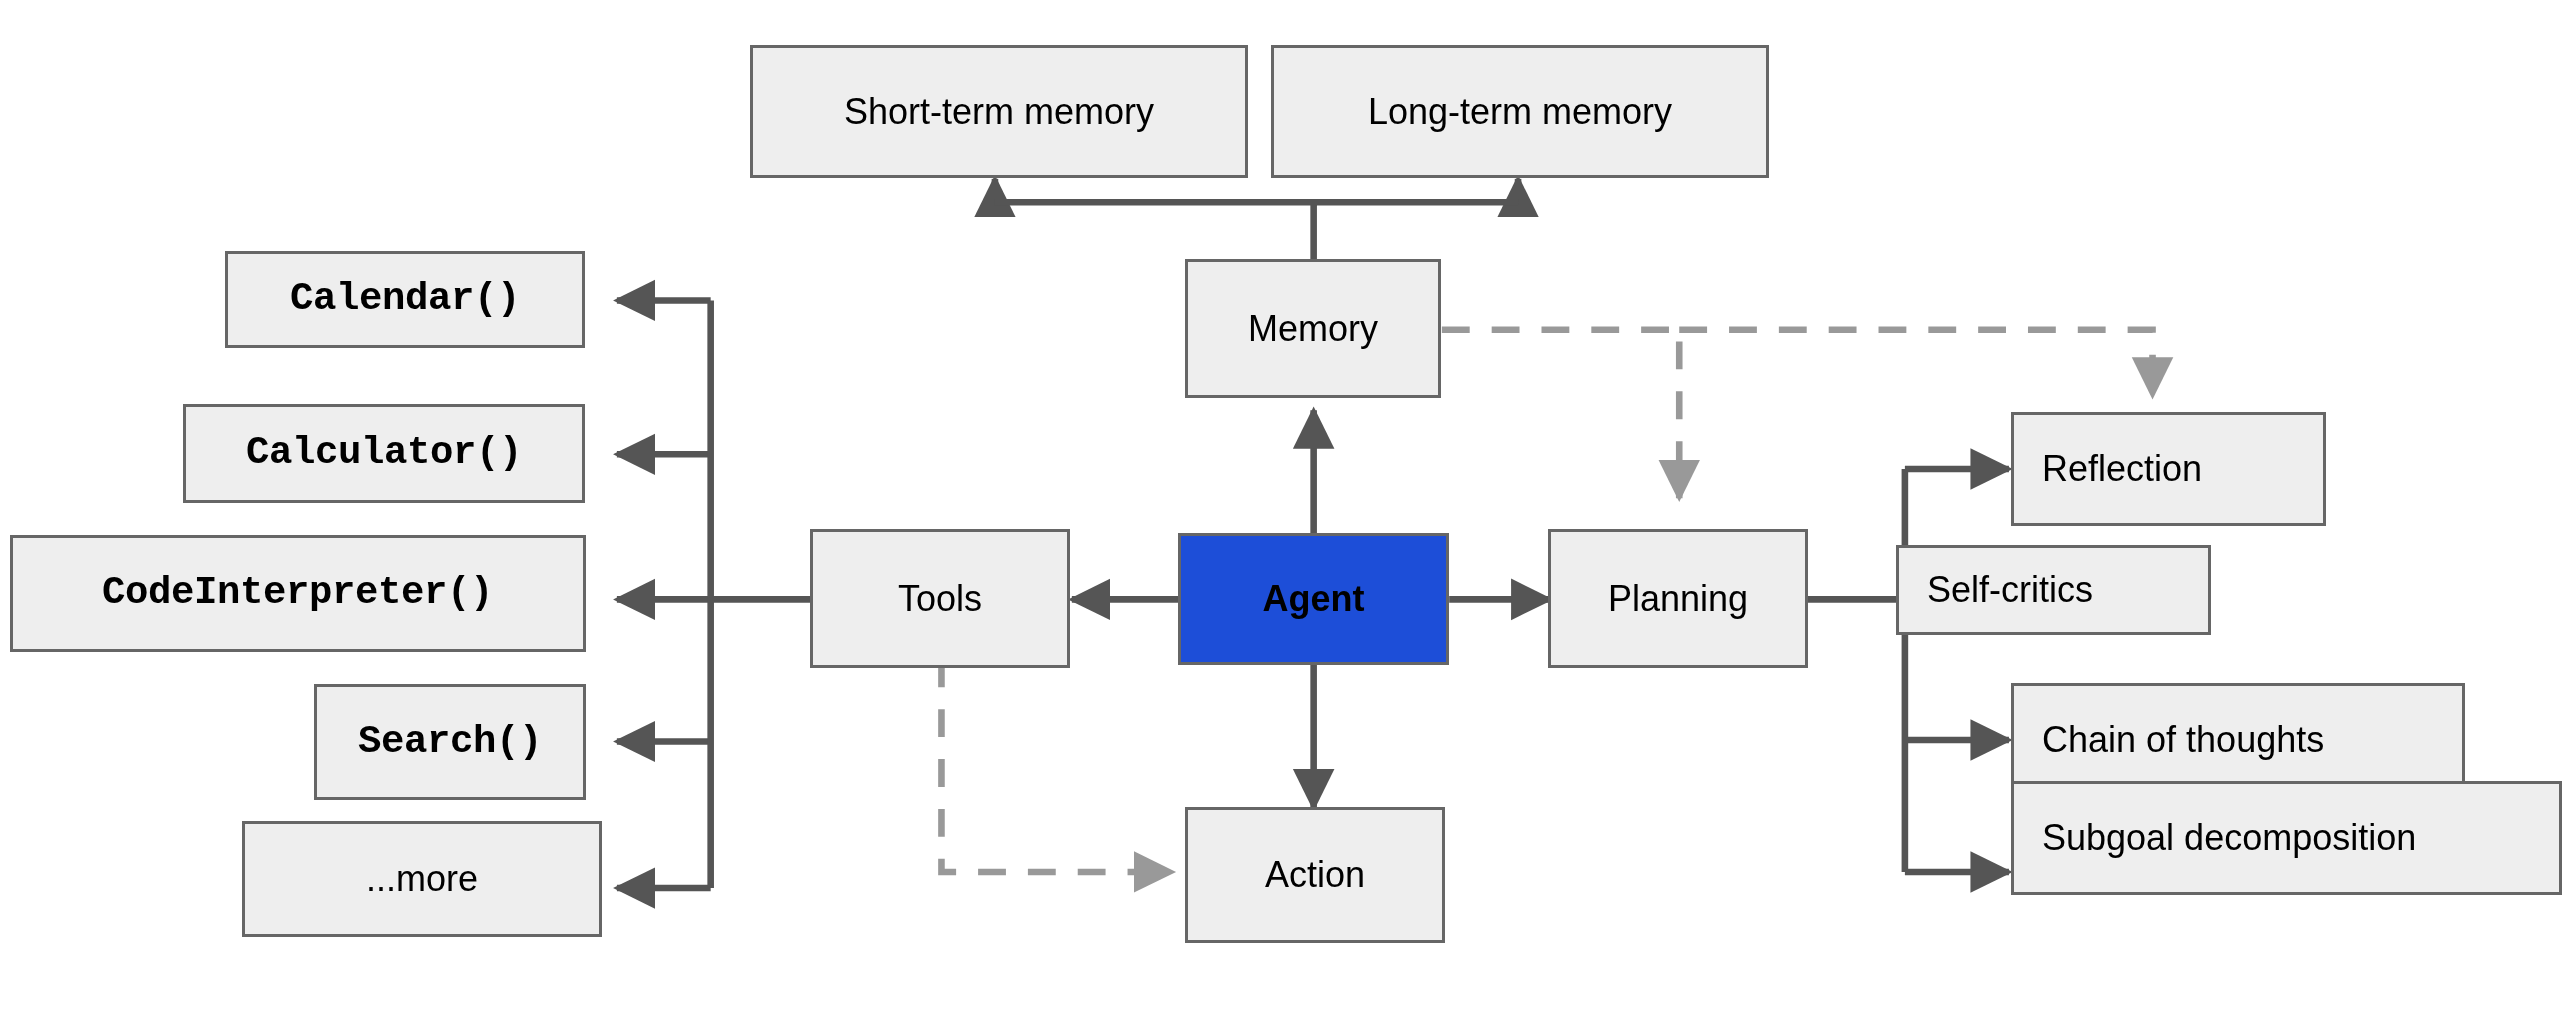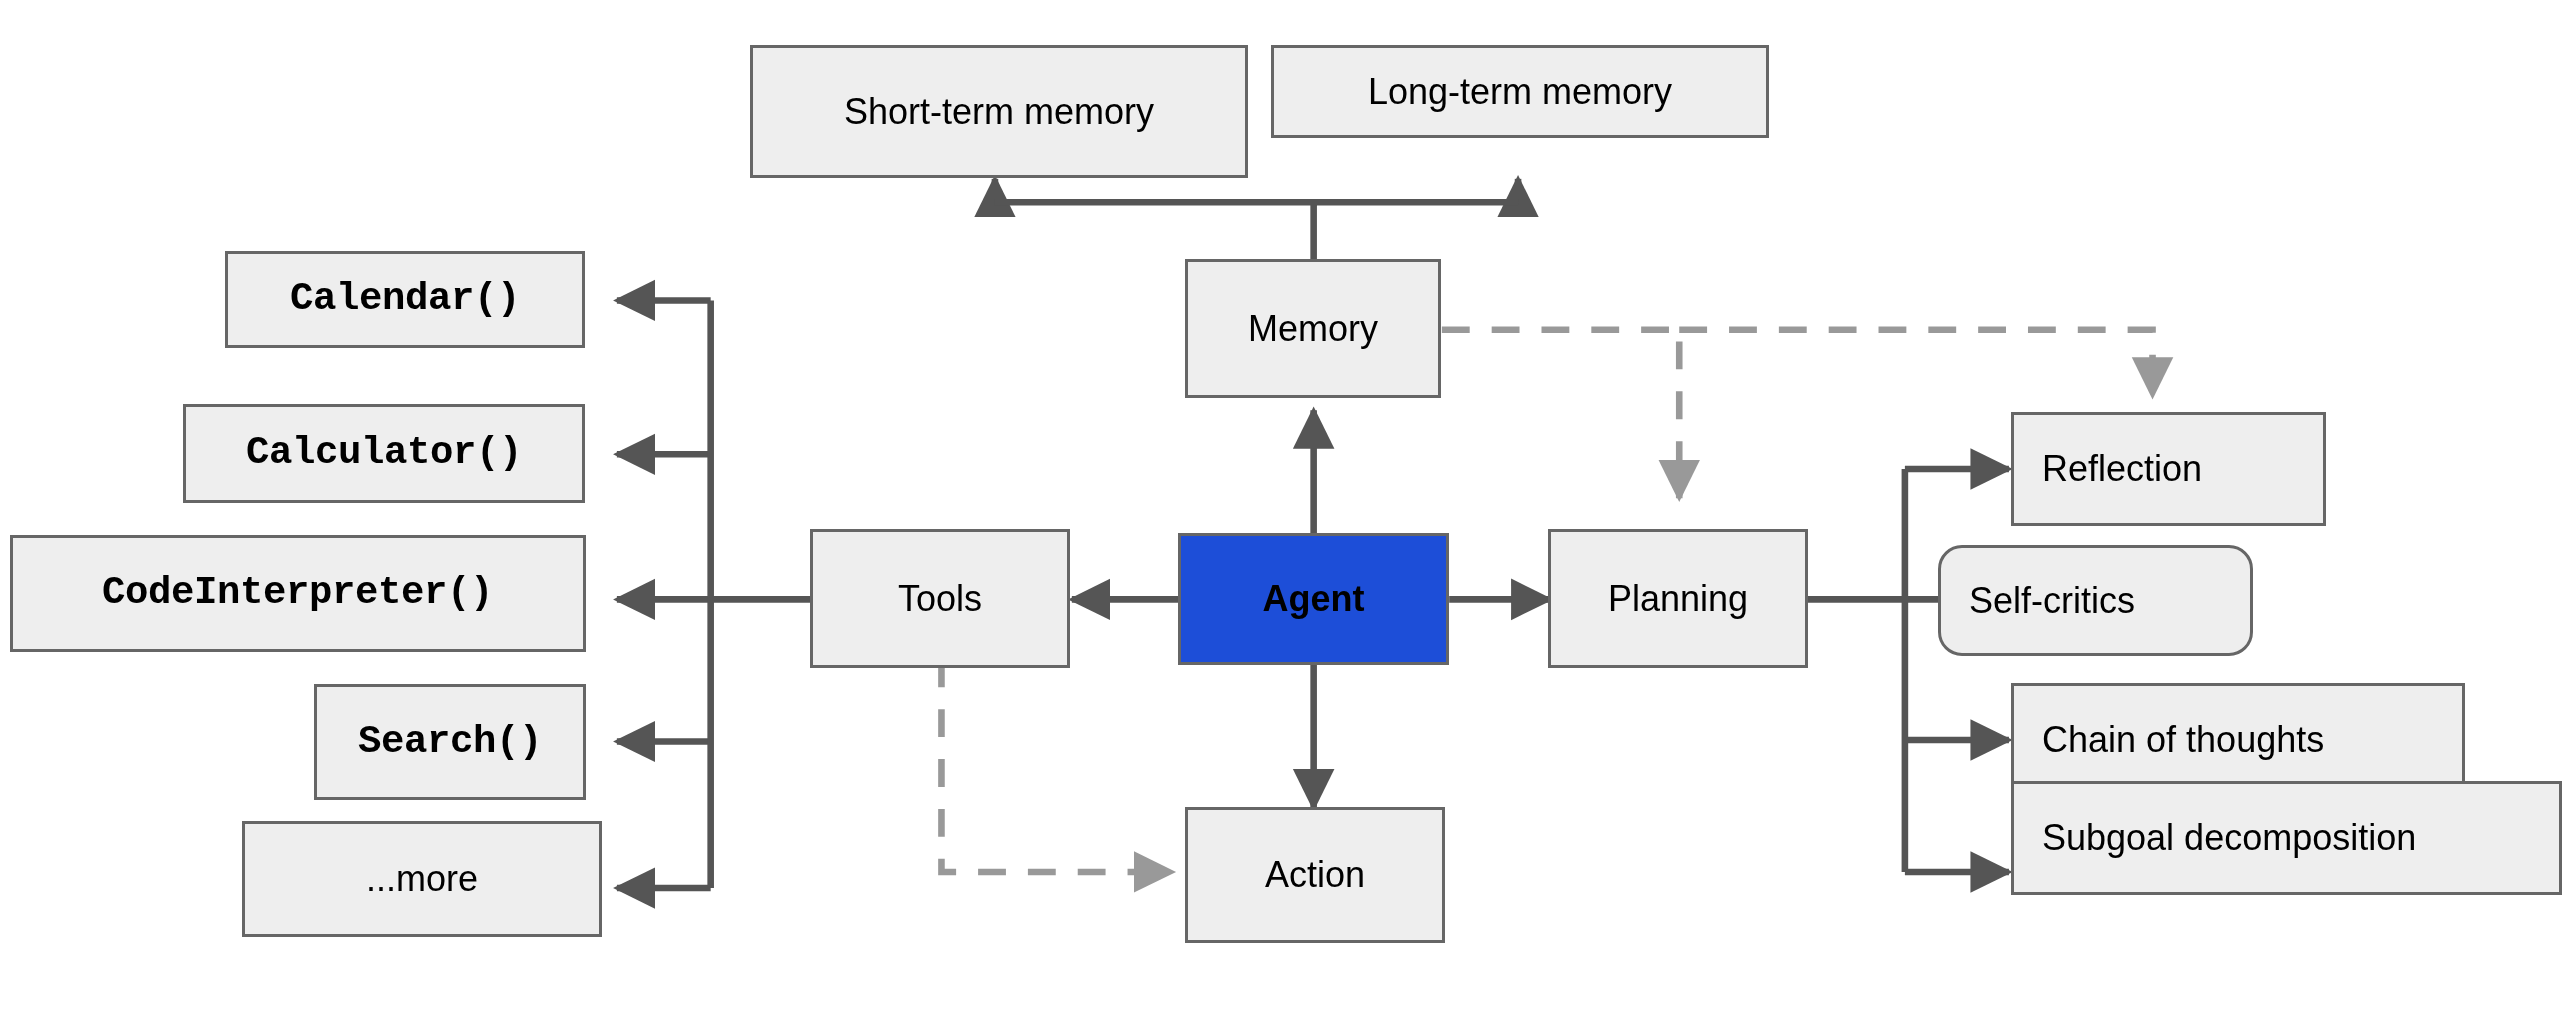--- a/index.html
+++ b/index.html
@@ -114,21 +114,21 @@
       <path d="M 2292 450 L 2938 450 L 2938 540" marker-end="url(#arrowDash)"></path>
 
       <path d="M 1285 900 L 1285 1190 L 1600 1190" marker-end="url(#arrowDash)"></path>
     </g>
   </svg>
 
   <div class="node center" style="left:750px; top:45px; width:498px; height:133px;">
     <span class="lbl">Short-term memory</span>
   </div>
 
-  <div class="node center" style="left:1271px; top:45px; width:498px; height:93px;justify-content:center;">
+  <div class="node center" style="left:1271px; top:45px; width:498px; height:133px;justify-content:center;">
     <span class="lbl">Long-term memory</span>
   </div>
 
   <div class="node center" style="left:1185px; top:259px; width:256px; height:139px;">
     <span class="lbl">Memory</span>
   </div>
 
   <div class="node center agent" style="left:1178px; top:533px; width:271px; height:132px;">
     <span class="lbl">Agent</span>
   </div>
@@ -162,21 +162,21 @@
   </div>
 
   <div class="node center" style="left:242px; top:821px; width:360px; height:116px;">
     <span class="lbl">...more</span>
   </div>
 
   <div class="node leftpad" style="left:2011px; top:412px; width:315px; height:114px;">
     <span class="lbl">Reflection</span>
   </div>
 
-  <div class="node leftpad" style="left:1938px; top:545px; width:315px; height:111px;border-radius:24px;">
+  <div class="node leftpad" style="left:1896px; top:545px; width:315px; height:90px;">
     <span class="lbl">Self-critics</span>
   </div>
 
   <div class="node leftpad" style="left:2011px; top:683px; width:454px; height:114px;">
     <span class="lbl">Chain of thoughts</span>
   </div>
 
   <div class="node leftpad" style="left:2011px; top:781px; width:551px; height:114px;">
     <span class="lbl">Subgoal decomposition</span>
   </div>

